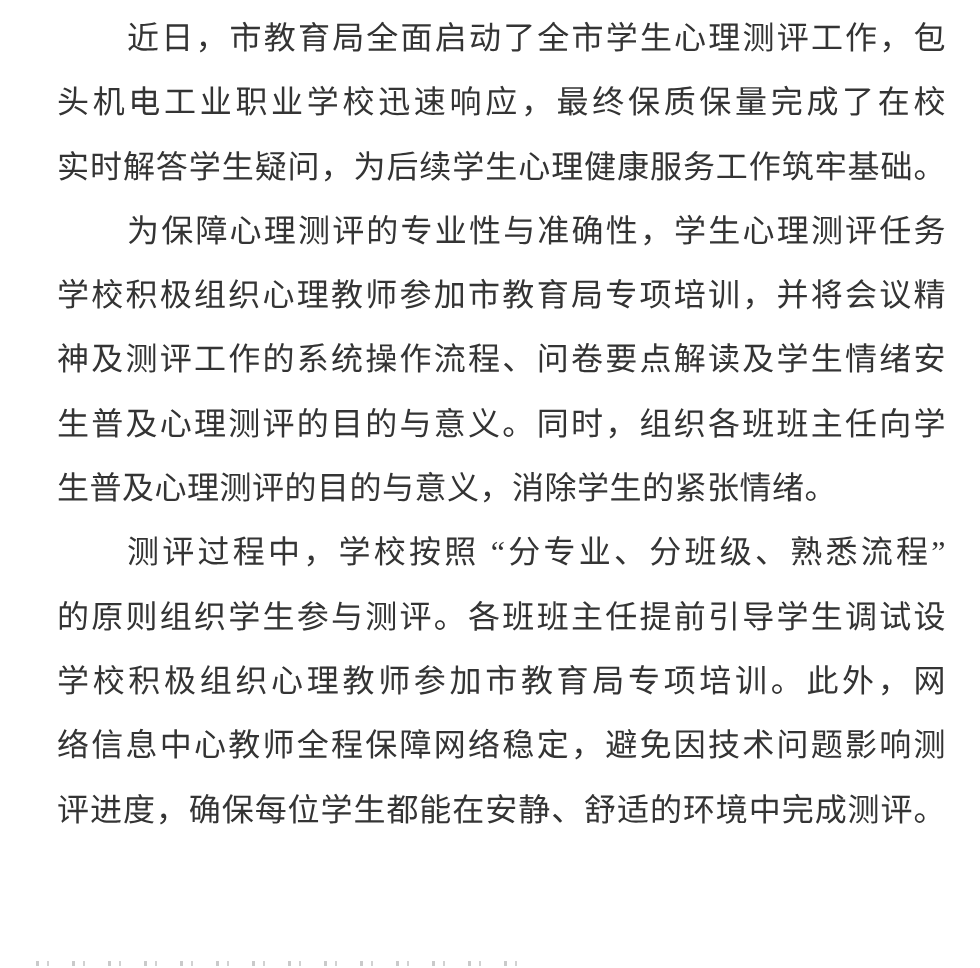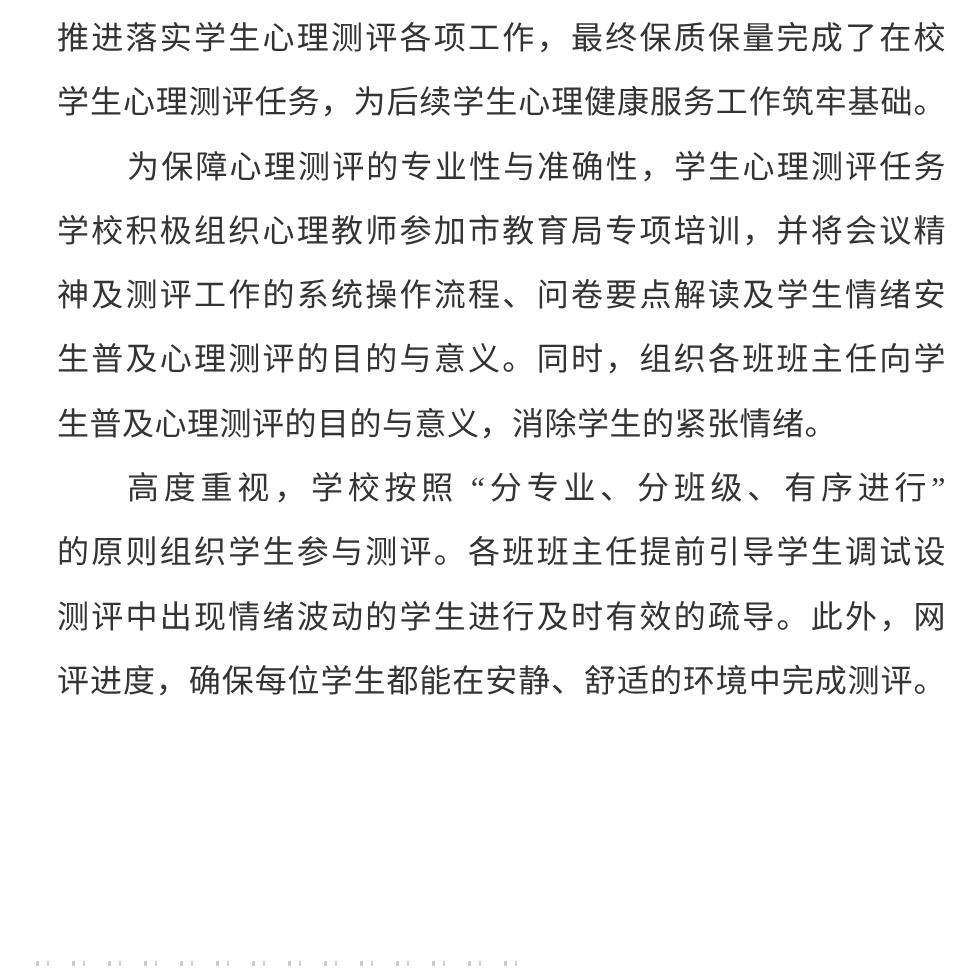--- a/index.html
+++ b/index.html
@@ -49,26 +49,28 @@
       90deg,
       #8a8a8a 0 3px, transparent 3px 11px,
       #9a9a9a 11px 13px, transparent 13px 36px
     );
   }
 </style>
 </head>
 <body>
 
 <div class="doc">
-  <div class="line">推进落实学生心理测评各项工作，最终保质保量完成了在校</div>
-  <div class="line">学生心理测评任务，为后续学生心理健康服务工作筑牢基础。</div>
+  <div class="line indent">近日，市教育局全面启动了全市学生心理测评工作，包</div>
+  <div class="line">头机电工业职业学校迅速响应，最终保质保量完成了在校</div>
+  <div class="line">实时解答学生疑问，为后续学生心理健康服务工作筑牢基础。</div>
   <div class="line indent">为保障心理测评的专业性与准确性，学生心理测评任务</div>
   <div class="line">学校积极组织心理教师参加市教育局专项培训，并将会议精</div>
   <div class="line">神及测评工作的系统操作流程、问卷要点解读及学生情绪安</div>
   <div class="line">生普及心理测评的目的与意义。同时，组织各班班主任向学</div>
   <div class="line short">生普及心理测评的目的与意义，消除学生的紧张情绪。</div>
-  <div class="line indent">高度重视，学校按照 “分专业、分班级、有序进行”</div>
+  <div class="line indent">测评过程中，学校按照 “分专业、分班级、熟悉流程”</div>
   <div class="line">的原则组织学生参与测评。各班班主任提前引导学生调试设</div>
-  <div class="line">测评中出现情绪波动的学生进行及时有效的疏导。此外，网</div>
+  <div class="line">学校积极组织心理教师参加市教育局专项培训。此外，网</div>
+  <div class="line">络信息中心教师全程保障网络稳定，避免因技术问题影响测</div>
   <div class="line">评进度，确保每位学生都能在安静、舒适的环境中完成测评。</div>
 </div>
 
 <div class="clipped-fragment"></div>
 
 </body></html>

